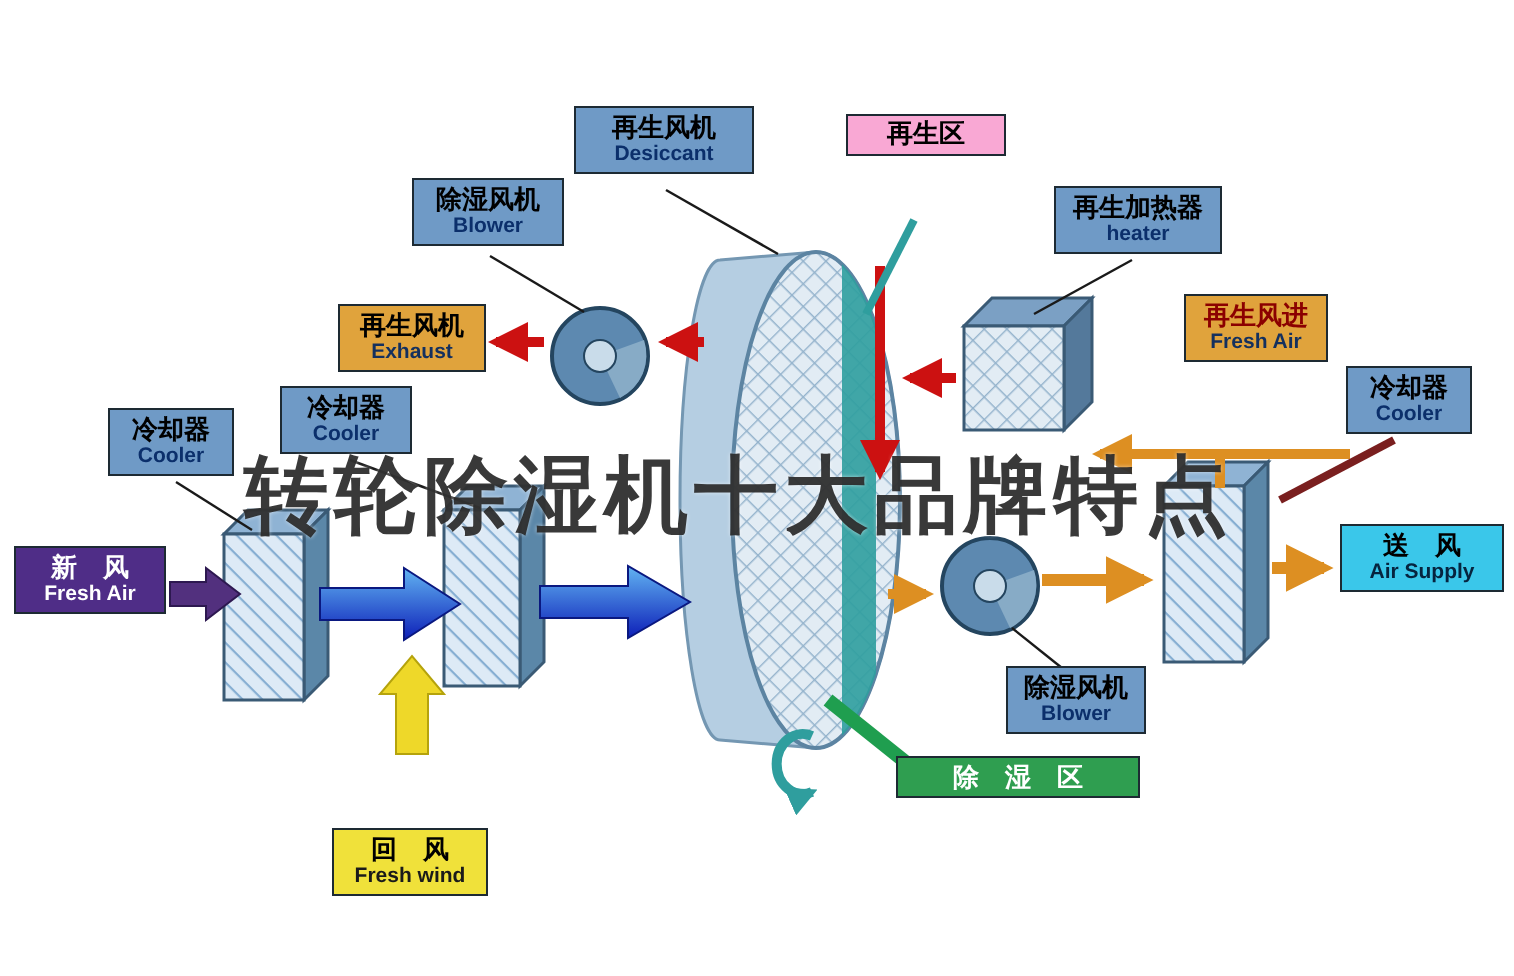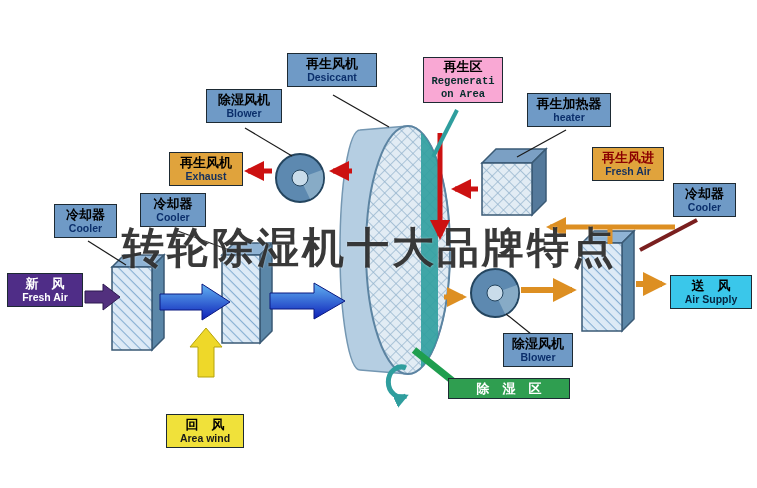--- a/index.html
+++ b/index.html
@@ -139,22 +139,20 @@
   </g>
 </svg>
 
 <div class="label lab-blue" style="left:287px;top:53px;width:90px;">
   <span class="zh">再生风机</span>
   <span class="en">Desiccant</span>
 </div>
 
 <div class="label lab-teal" style="left:423px;top:57px;width:80px;">
   <span class="zh">再生区</span>
-  <span class="en">Regenerati
-on Area</span>
 </div>
 
 <div class="label lab-blue" style="left:206px;top:89px;width:76px;">
   <span class="zh">除湿风机</span>
   <span class="en">Blower</span>
 </div>
 
 <div class="label lab-blue" style="left:527px;top:93px;width:84px;">
   <span class="zh">再生加热器</span>
   <span class="en">heater</span>
@@ -183,28 +181,28 @@
 <div class="label lab-blue" style="left:673px;top:183px;width:63px;">
   <span class="zh">冷却器</span>
   <span class="en">Cooler</span>
 </div>
 
 <div class="label lab-purple" style="left:7px;top:273px;width:76px;justify-content:space-between;">
   <span class="zh">新　风</span>
   <span class="en">Fresh Air</span>
 </div>
 
-<div class="label lab-cyan" style="left:670px;top:275px;width:82px;">
+<div class="label lab-cyan" style="left:670px;top:262px;width:82px;">
   <span class="zh">送　风</span>
   <span class="en">Air Supply</span>
 </div>
 
 <div class="label lab-yellow" style="left:166px;top:378px;width:78px;margin-top:36px;">
   <span class="zh">回　风</span>
-  <span class="en">Area wind</span>
+  <span class="en">Fresh wind</span>
 </div>
 
 <div class="label lab-blue" style="left:503px;top:333px;width:70px;">
   <span class="zh">除湿风机</span>
   <span class="en">Blower</span>
 </div>
 
 <div class="label lab-green" style="left:448px;top:378px;width:122px;">
   <span class="zh">除　湿　区</span>
 </div>

